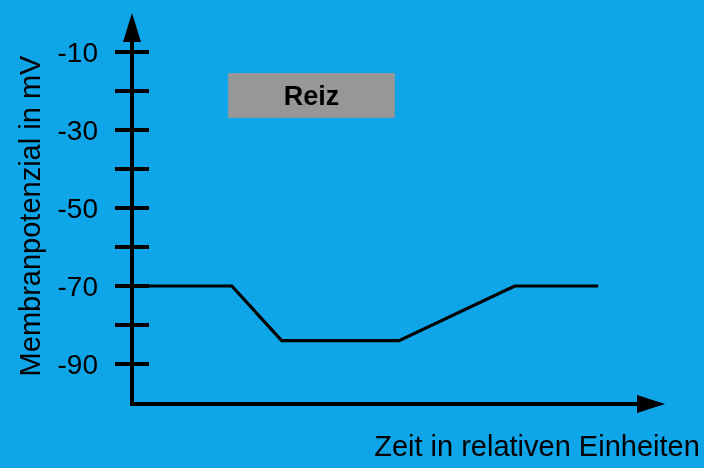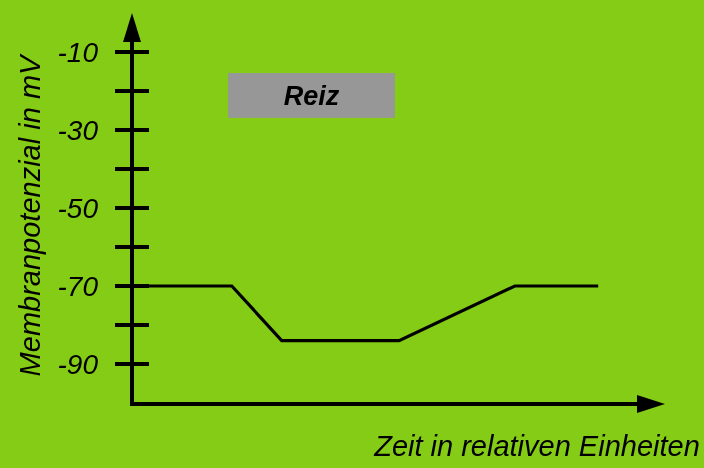--- a/index.html
+++ b/index.html
@@ -5,23 +5,22 @@
   html, body {
     margin: 0;
     padding: 0;
     background: #ffffff;
     font-family: "Liberation Sans", sans-serif;
   }
   .figure-wrap {
     position: relative;
     width: 704px;
     height: 468px;
-    background: #84cc16;
+    background: #0ea5e9;
     overflow: hidden;
-    font-style: italic;
   }
   svg { display: block; }
   .axis-line   { stroke: #000000; stroke-width: 4; fill: none; }
   .tick-line   { stroke: #000000; stroke-width: 4; }
   .arrow-head  { fill: #000000; stroke: none; }
   .tick-label  {
     font-family: "Liberation Sans", sans-serif;
     font-size: 28px;
     fill: #000000;
   }

